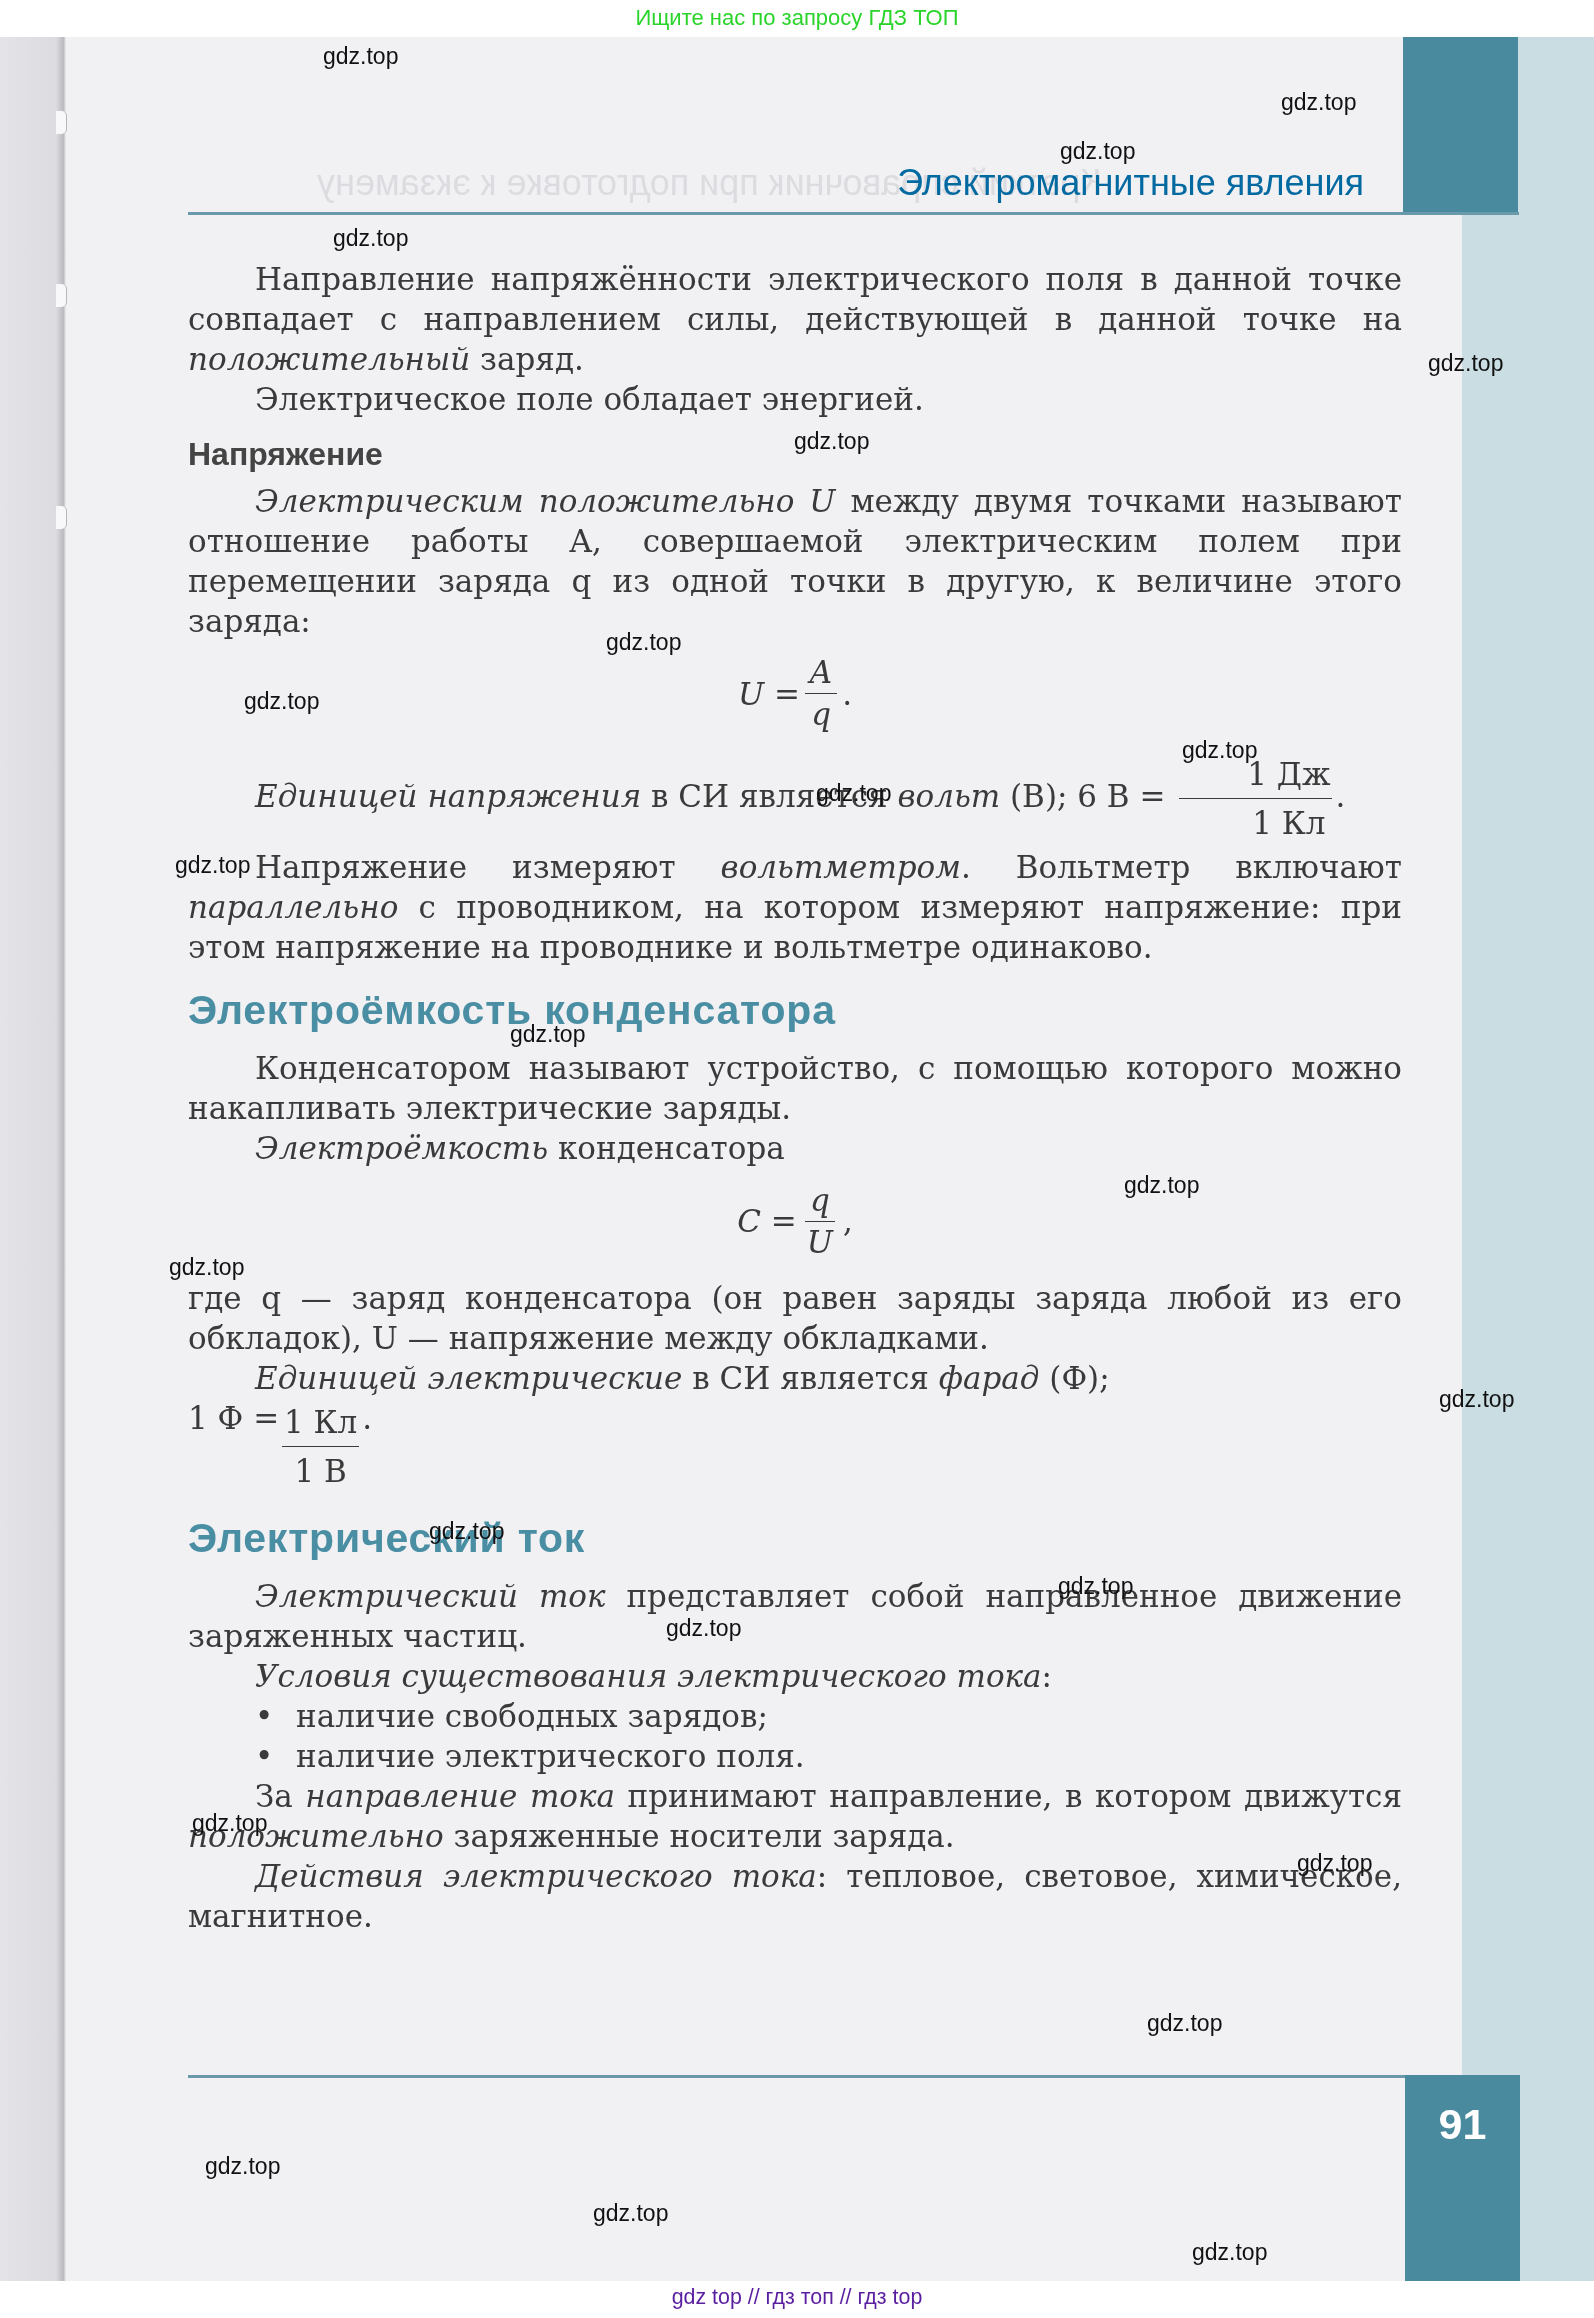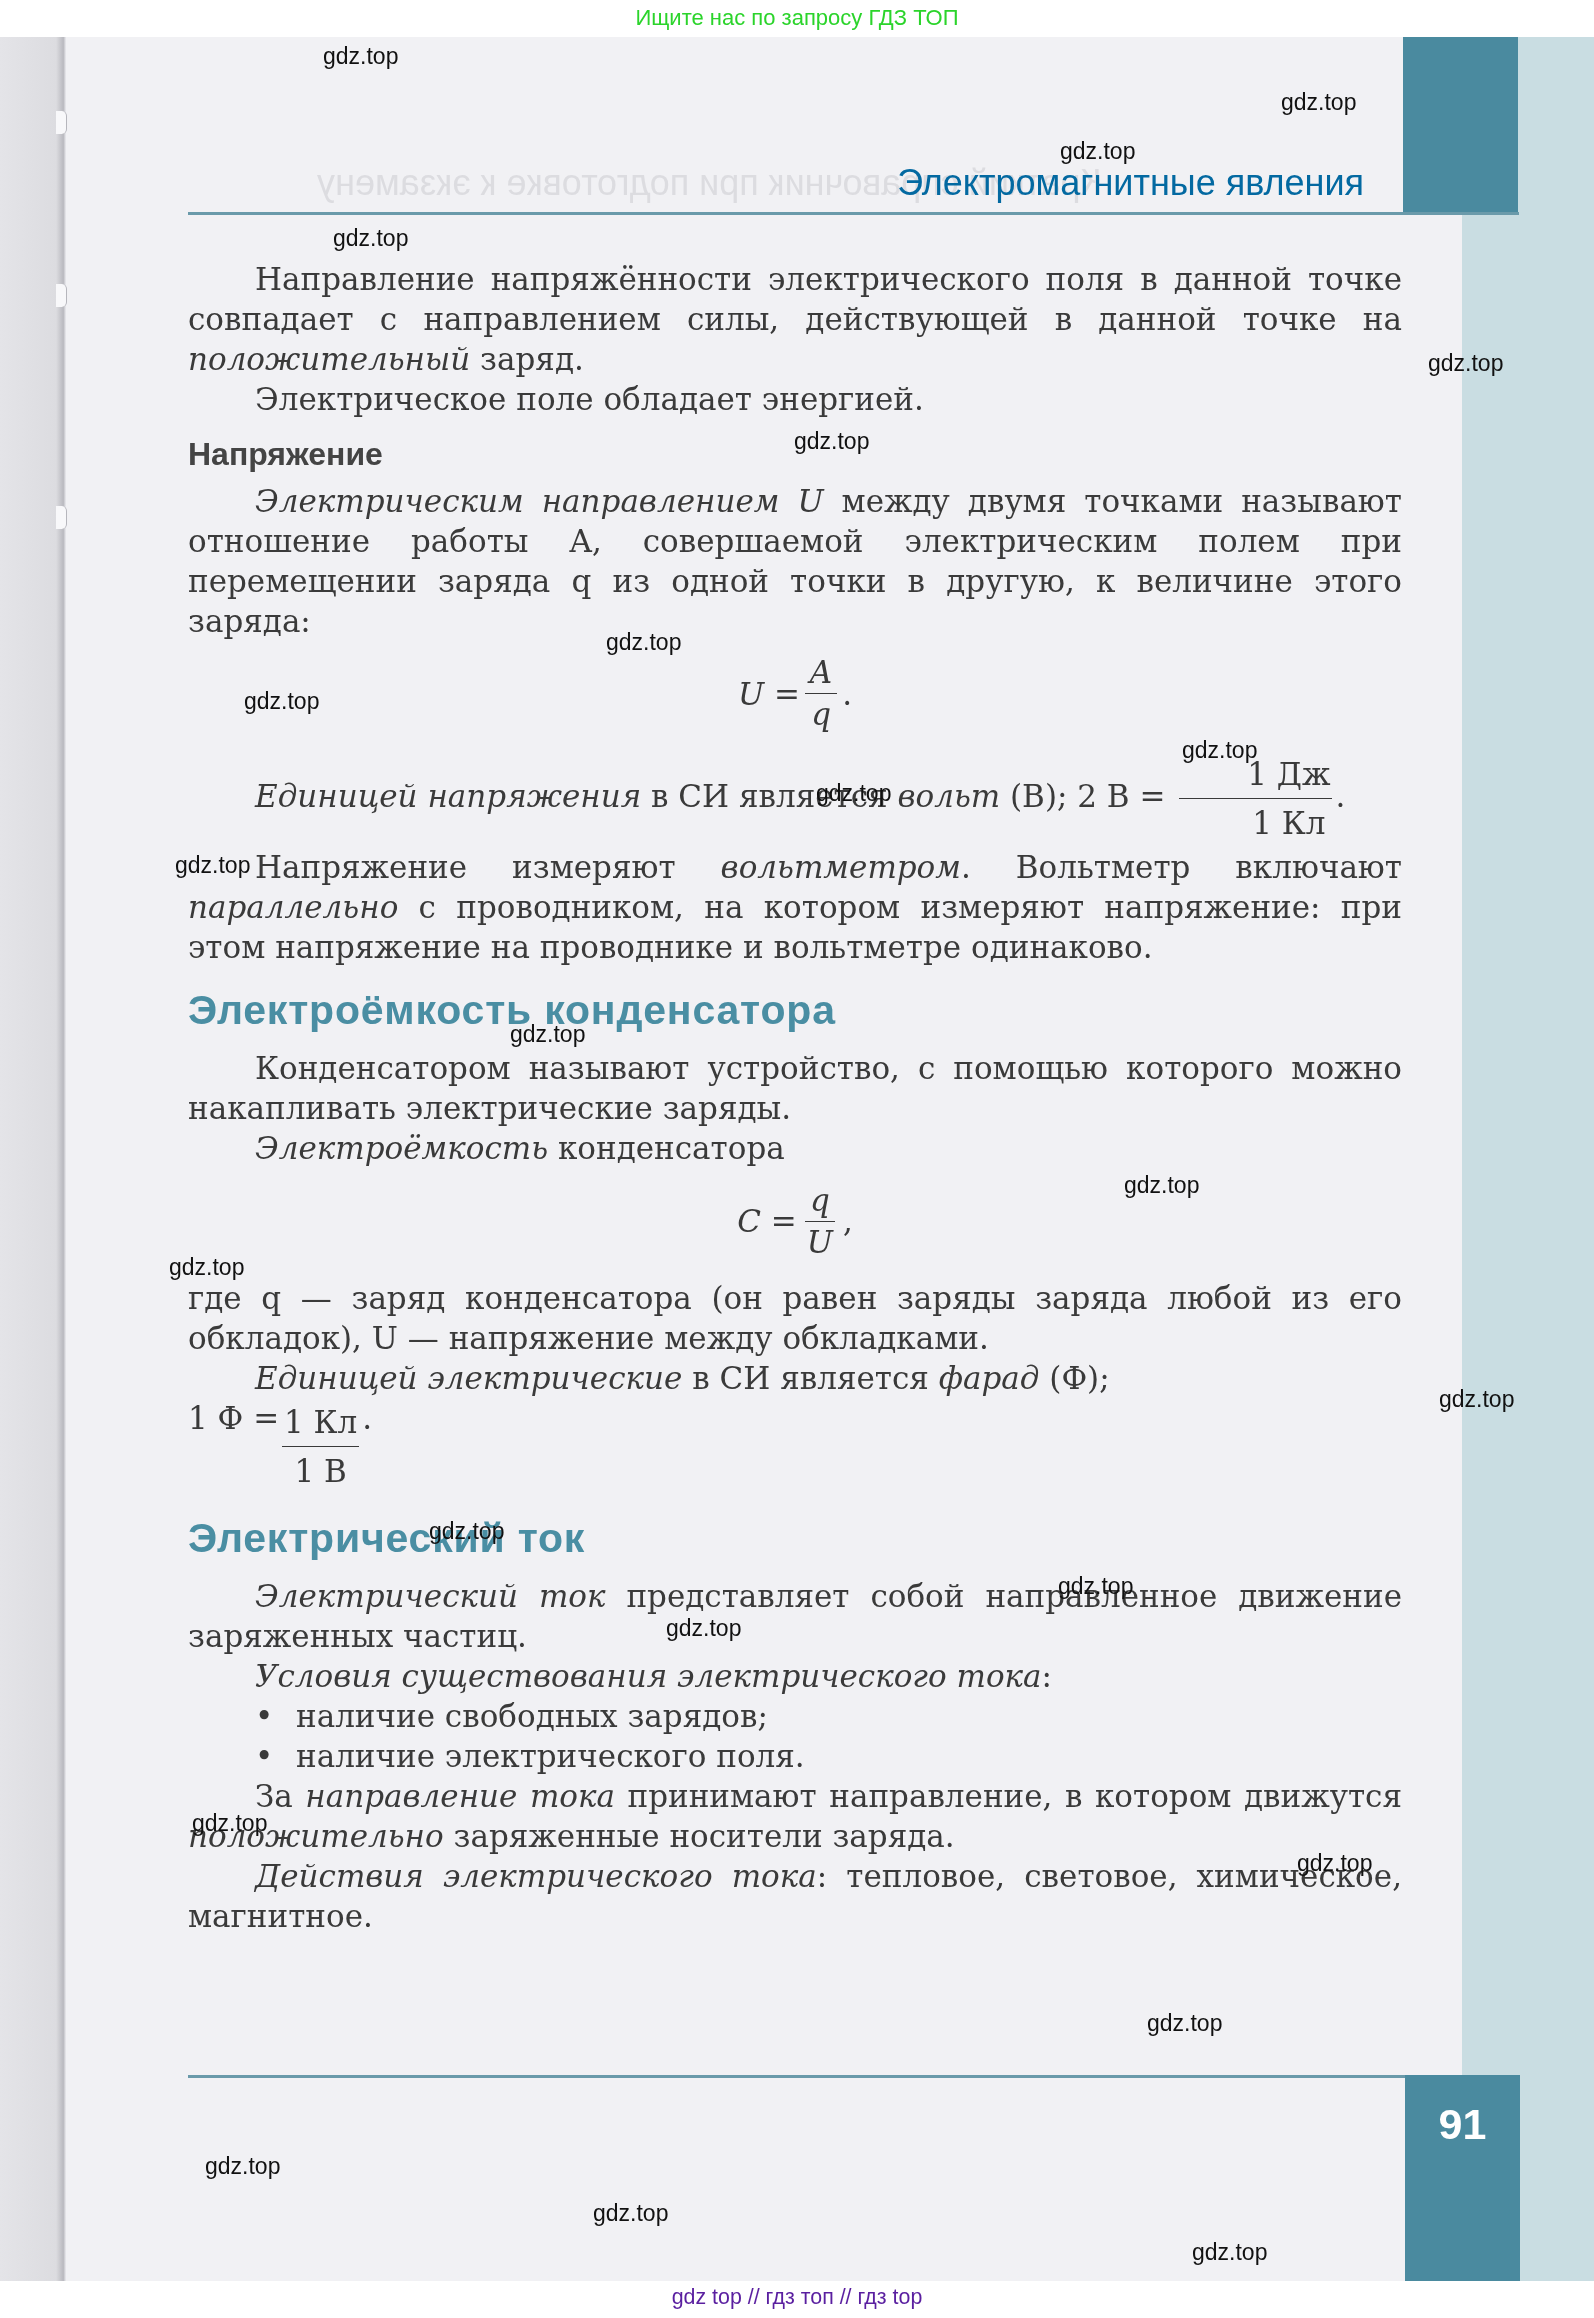--- a/index.html
+++ b/index.html
@@ -117,32 +117,32 @@
   <div class="header-tab"></div>
   <div class="rule-top"></div>
   <div class="ghost-head">Краткий справочник при подготовке к экзамену</div>
   <div class="running-head">Электромагнитные явления</div>
 
   <div class="content">
     <p class="indent"><span>Направление напряжённости электрического поля в данной точке совпадает с направлением силы, действующей в данной точке на </span><em>положительный</em><span> заряд.</span></p>
     <p class="indent">Электрическое поле обладает энергией.</p>
 
     <div class="subhead">Напряжение</div>
-    <p class="indent"><em>Электрическим направлением U</em><span> между двумя точками называют отношение работы A, совершаемой электрическим полем при перемещении заряда q из одной точки в другую, к величине этого заряда:</span></p>
+    <p class="indent"><em>Электрическим положительно U</em><span> между двумя точками называют отношение работы A, совершаемой электрическим полем при перемещении заряда q из одной точки в другую, к величине этого заряда:</span></p>
 
     <div class="formula">
       <span class="fvar">U</span>&nbsp;<span>=</span>
       <span class="frac">
           <span class="num fvar">A</span>
           <span class="den fvar">q</span>
         </span>
       <span>.</span>
     </div>
 
-    <p class="indent"><em>Единицей напряжения</em><span> в СИ является </span><em>вольт</em><span> (В); 2 В = </span><span class="inline-frac">
+    <p class="indent"><em>Единицей напряжения</em><span> в СИ является </span><em>вольт</em><span> (В); 6 В = </span><span class="inline-frac">
           <span class="num">1 Дж</span>
           <span class="den">1 Кл</span>
         </span><span>.</span></p>
 
     <p class="indent"><span>Напряжение измеряют </span><em>вольтметром</em><span>. Вольтметр включают </span><em>параллельно</em><span> с проводником, на котором измеряют напряжение: при этом напряжение на проводнике и вольтметре одинаково.</span></p>
 
     <div class="section-title">Электроёмкость конденсатора</div>
     <p class="indent">Конденсатором называют устройство, с помощью которого можно накапливать электрические заряды.</p>
     <p class="indent"><em>Электроёмкость</em><span> конденсатора</span></p>
 

